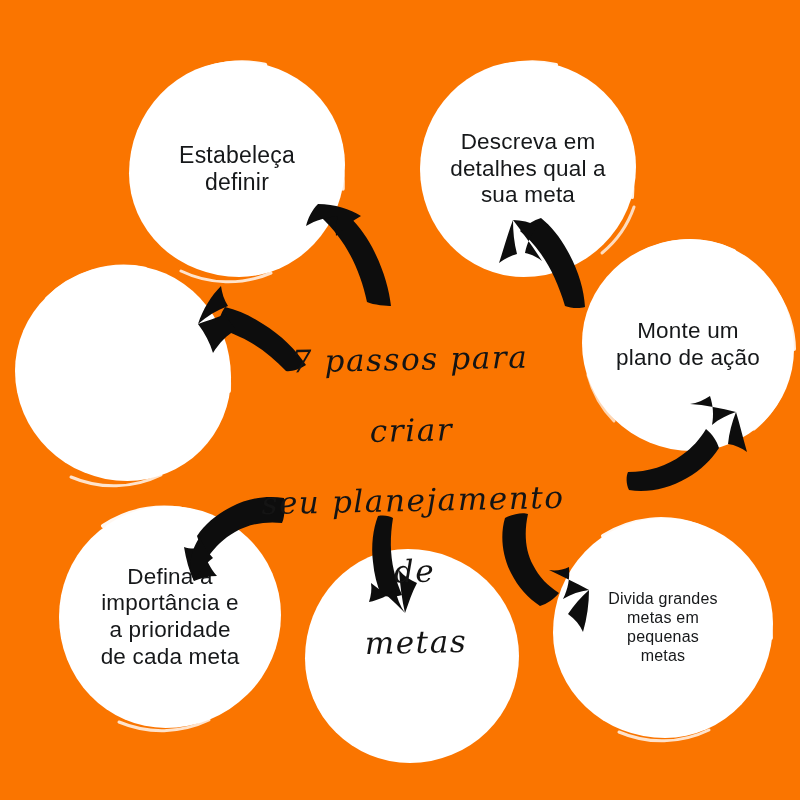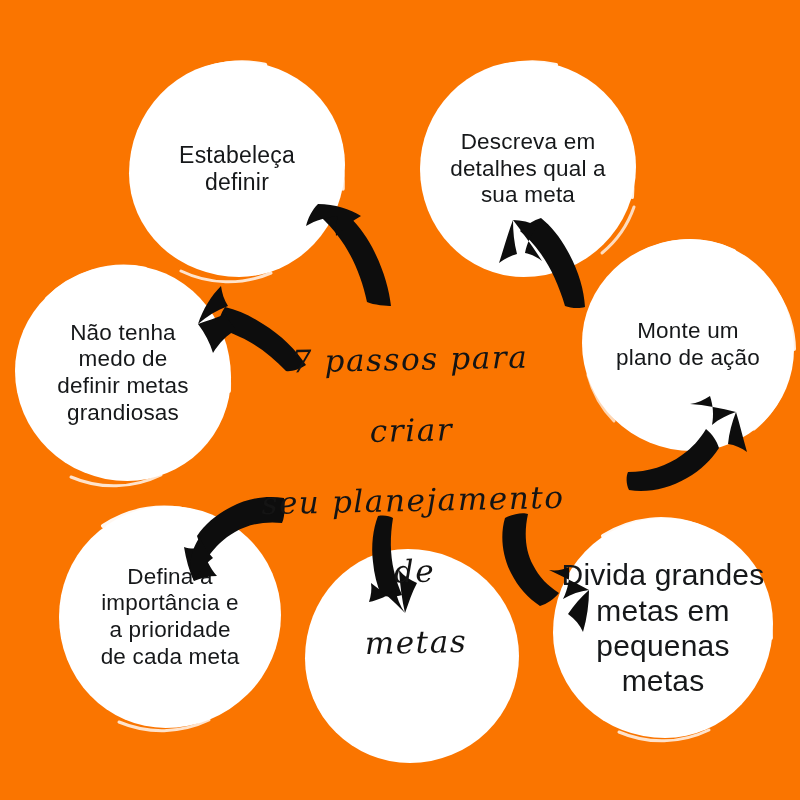--- a/index.html
+++ b/index.html
@@ -109,21 +109,21 @@
     <svg class="brush-svg" viewBox="0 0 240 240">
       <path d="M70 30 A104 104 0 0 1 166 26" fill="none" stroke="#ffffff" stroke-width="4" stroke-linecap="round" opacity="0.95"></path>
       <path d="M210 70 A106 106 0 0 1 226 124" fill="none" stroke="#ffffff" stroke-width="4" stroke-linecap="round" opacity="0.9"></path>
       <path d="M222 140 A104 104 0 0 1 186 204" fill="none" stroke="#ffffff" stroke-width="3" stroke-linecap="round" opacity="0.8"></path>
       <path d="M20 150 A106 106 0 0 0 46 196" fill="none" stroke="#ffffff" stroke-width="3" stroke-linecap="round" opacity="0.7"></path>
     </svg>
     <span class="circle-label">Monte um
 plano de ação</span>
   </div>
 
-  <div class="circle-node c-shape-c" id="node-2" style="left:553px; top:512px; width:220px; height:220px; font-size:30px;">
+  <div class="circle-node c-shape-c" id="node-2" style="left:553px; top:512px; width:220px; height:220px; font-size:16px;">
     <svg class="brush-svg" viewBox="0 0 248 248">
       <path d="M64 32 A108 108 0 0 1 160 22" fill="none" stroke="#ffffff" stroke-width="4" stroke-linecap="round" opacity="0.95"></path>
       <path d="M216 78 A110 110 0 0 1 232 134" fill="none" stroke="#ffffff" stroke-width="4" stroke-linecap="round" opacity="0.9"></path>
       <path d="M30 86 A108 108 0 0 1 50 48" fill="none" stroke="#ffffff" stroke-width="3" stroke-linecap="round" opacity="0.75"></path>
       <path d="M80 228 A108 108 0 0 0 170 226" fill="none" stroke="#ffffff" stroke-width="3" stroke-linecap="round" opacity="0.8"></path>
     </svg>
     <span class="circle-label">Divida grandes
 metas em
 pequenas
 metas</span>
@@ -151,24 +151,20 @@
 de cada meta</span>
   </div>
 
   <div class="circle-node c-shape-b" id="node-5" style="left:15px; top:259px; width:216px; height:216px; font-size:22.5px;">
     <svg class="brush-svg" viewBox="0 0 244 244">
       <path d="M46 48 A108 108 0 0 1 144 18" fill="none" stroke="#ffffff" stroke-width="4.5" stroke-linecap="round" opacity="0.95"></path>
       <path d="M26 86 A108 108 0 0 1 46 50" fill="none" stroke="#ffffff" stroke-width="3" stroke-linecap="round" opacity="0.8"></path>
       <path d="M214 82 A108 108 0 0 1 228 140" fill="none" stroke="#ffffff" stroke-width="4" stroke-linecap="round" opacity="0.9"></path>
       <path d="M70 226 A108 108 0 0 0 160 224" fill="none" stroke="#ffffff" stroke-width="3" stroke-linecap="round" opacity="0.8"></path>
     </svg>
-    <span class="circle-label">Não tenha
-medo de
-definir metas
-grandiosas</span>
   </div>
 
   <div class="circle-node c-shape-c" id="node-6" style="left:129px; top:55px; width:216px; height:216px; font-size:23px;">
     <svg class="brush-svg" viewBox="0 0 244 244">
       <path d="M54 44 A108 108 0 0 1 150 18" fill="none" stroke="#ffffff" stroke-width="4.5" stroke-linecap="round" opacity="0.95"></path>
       <path d="M24 92 A108 108 0 0 1 44 52" fill="none" stroke="#ffffff" stroke-width="3" stroke-linecap="round" opacity="0.8"></path>
       <path d="M214 84 A108 108 0 0 1 228 142" fill="none" stroke="#ffffff" stroke-width="3.5" stroke-linecap="round" opacity="0.85"></path>
       <path d="M66 224 A108 108 0 0 0 156 226" fill="none" stroke="#ffffff" stroke-width="3" stroke-linecap="round" opacity="0.8"></path>
     </svg>
     <span class="circle-label">Estabeleça

